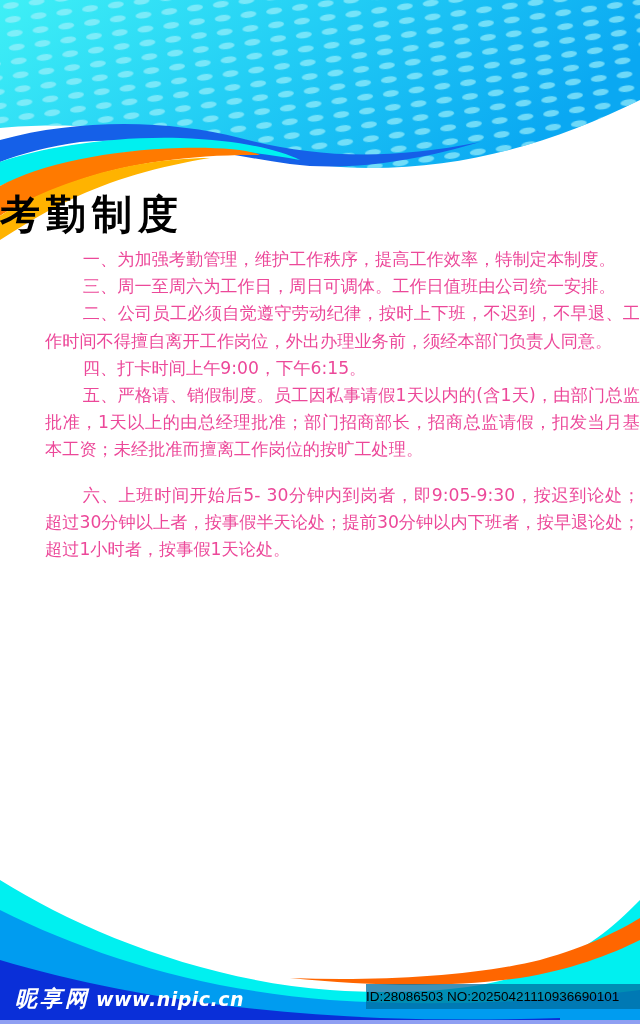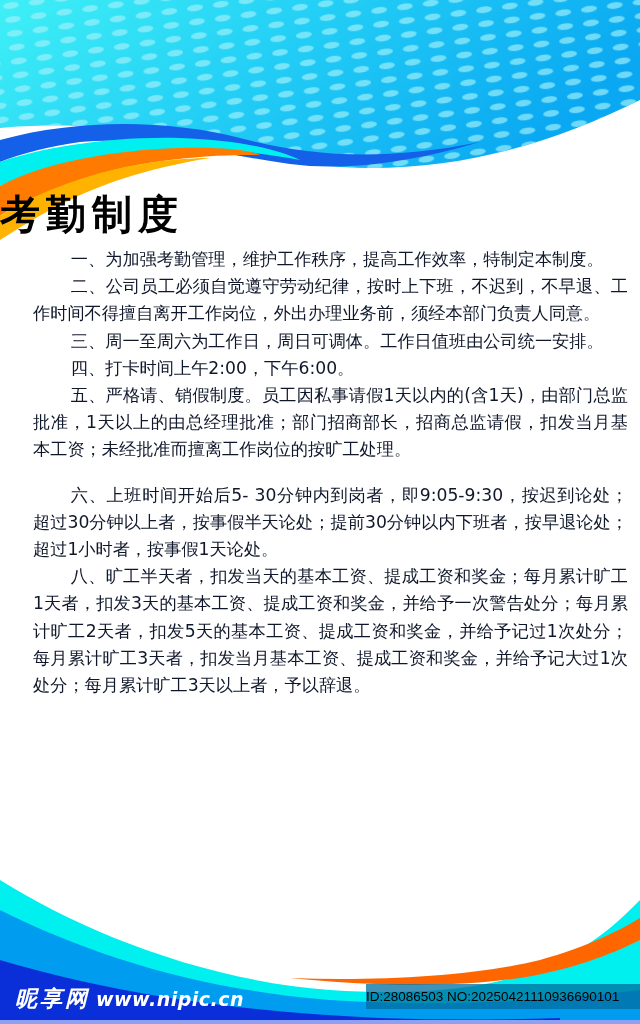--- a/index.html
+++ b/index.html
@@ -1,22 +1,22 @@
 <!DOCTYPE html>
 <html><head>
 <meta charset="utf-8">
 <style>
   html, body { margin:0; padding:0; }
   body { width:640px; height:1024px; position:relative; overflow:hidden; background:#ffffff;
          font-family:"DejaVu Sans", "Liberation Sans", sans-serif; color:#111; }
   .bg { position:absolute; left:0; top:0; width:640px; height:1024px; }
   .title { position:absolute; left:0; top:186px; width:640px; text-align:left;
            font-size:40px; font-weight:bold; letter-spacing:6px; color:#000; line-height:56px; }
-  .content { position:absolute; left:33px; top:246px; width:595px; font-size:17.2px;
-             line-height:27.2px; color:#0f172a; text-align:justify; }
+  .content { position:absolute; left:45px; top:246px; width:595px; font-size:17.2px;
+             line-height:27.2px; color:#ec4899; text-align:justify; }
   .content p { margin:0; text-indent:2.2em; }
   .content p.gap { margin-top:18px; }
   .footer-logo { position:absolute; left:15px; top:984px; font-size:19px; font-style:italic;
                  font-weight:bold; color:#ffffff; letter-spacing:0.5px; }
   .footer-logo .cn { font-size:22px; letter-spacing:3px; margin-right:6px;text-align:right; }
   .footer-id { position:absolute; left:366px; top:984px; width:310px; height:25px;
                background:rgba(0,110,160,0.75); color:#000000; font-size:13.5px;
                line-height:25px; text-align:left; font-family:"Liberation Sans", sans-serif; }
 </style>
 </head>
@@ -53,25 +53,24 @@
     <path d="M290,978 C380,982 480,975 540,960 C590,946 620,930 640,918 L640,940 C610,955 570,970 520,978 C450,988 370,986 290,978 Z" fill="#ff6600"></path>
     <path d="M0,960 C100,990 230,1012 380,1018 C440,1020 500,1020 560,1018 L560,1024 L0,1024 Z" fill="#0a2fd8"></path>
     <rect x="0" y="1020" width="640" height="4" fill="#8f9ff2"></rect>
   </g>
 </svg>
 
 <div class="title">考勤制度</div>
 
 <div class="content">
   <p>一、为加强考勤管理，维护工作秩序，提高工作效率，特制定本制度。</p>
+  <p>三、周一至周六为工作日，周日可调体。工作日值班由公司统一安排。</p>
   <p>二、公司员工必须自觉遵守劳动纪律，按时上下班，不迟到，不早退、工作时间不得擅自离开工作岗位，外出办理业务前，须经本部门负责人同意。</p>
-  <p>三、周一至周六为工作日，周日可调体。工作日值班由公司统一安排。</p>
-  <p>四、打卡时间上午2:00，下午6:00。</p>
+  <p>四、打卡时间上午9:00，下午6:15。</p>
   <p>五、严格请、销假制度。员工因私事请假1天以内的(含1天)，由部门总监批准，1天以上的由总经理批准；部门招商部长，招商总监请假，扣发当月基本工资；未经批准而擅离工作岗位的按旷工处理。</p>
   <p class="gap">六、上班时间开始后5- 30分钟内到岗者，即9:05-9:30，按迟到论处；超过30分钟以上者，按事假半天论处；提前30分钟以内下班者，按早退论处；超过1小时者，按事假1天论处。</p>
-  <p>八、旷工半天者，扣发当天的基本工资、提成工资和奖金；每月累计旷工1天者，扣发3天的基本工资、提成工资和奖金，并给予一次警告处分；每月累计旷工2天者，扣发5天的基本工资、提成工资和奖金，并给予记过1次处分；每月累计旷工3天者，扣发当月基本工资、提成工资和奖金，并给予记大过1次处分；每月累计旷工3天以上者，予以辞退。</p>
 </div>
 
 <div class="footer-logo">
   <span class="cn">昵享网</span><span>www.nipic.cn</span>
 </div>
 
 <div class="footer-id">ID:28086503 NO:20250421110936690101</div>
 
 </body></html>

